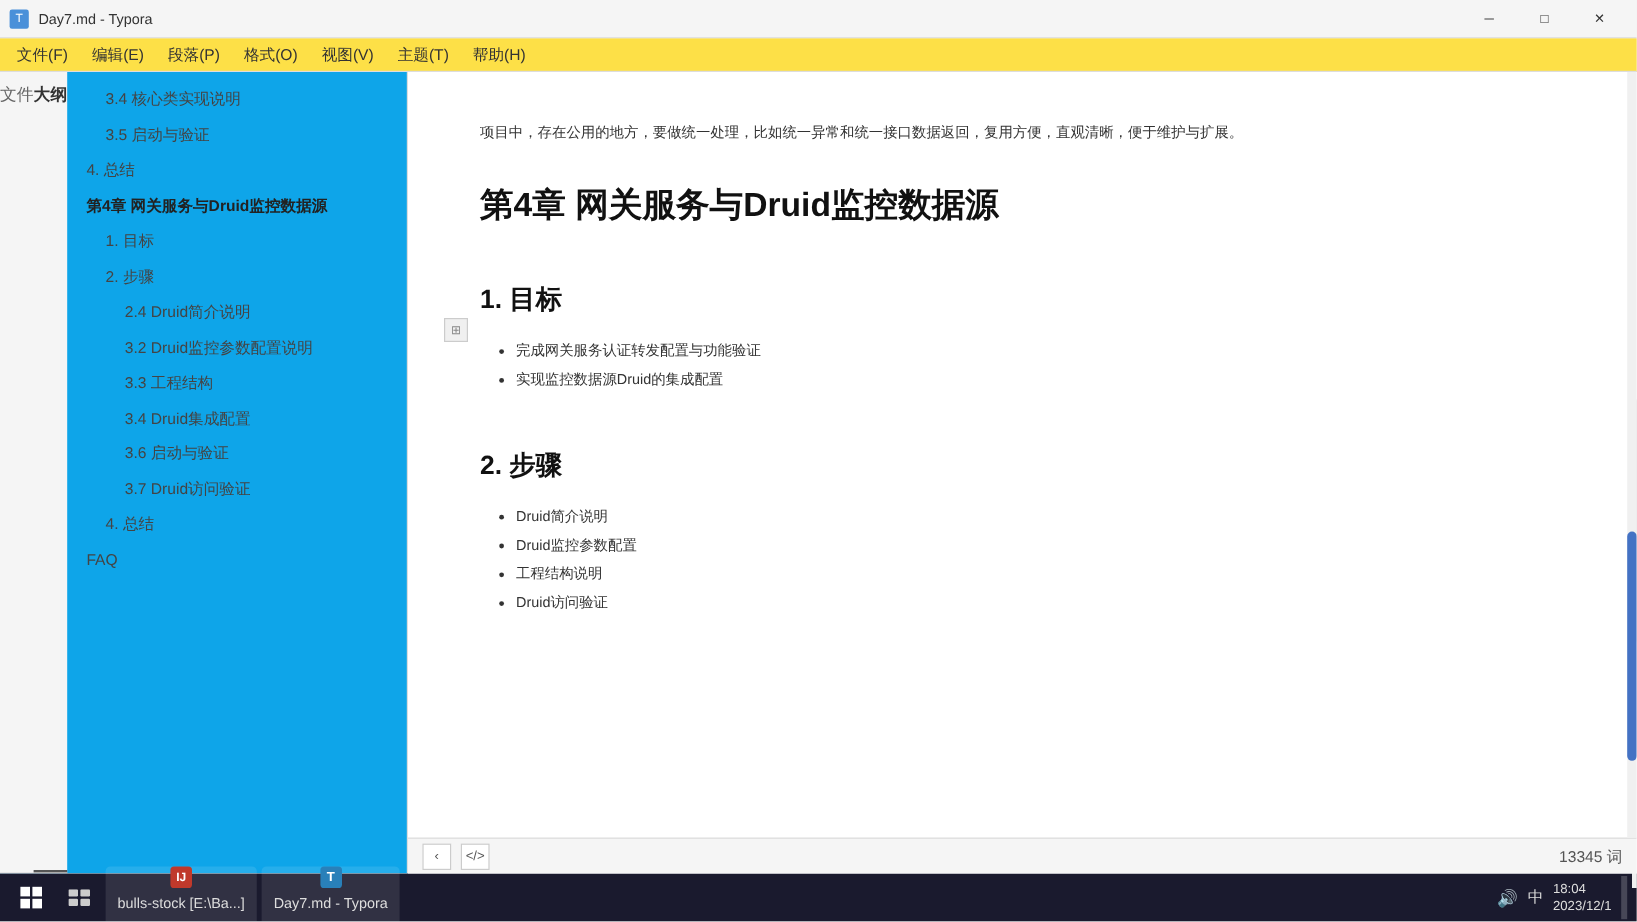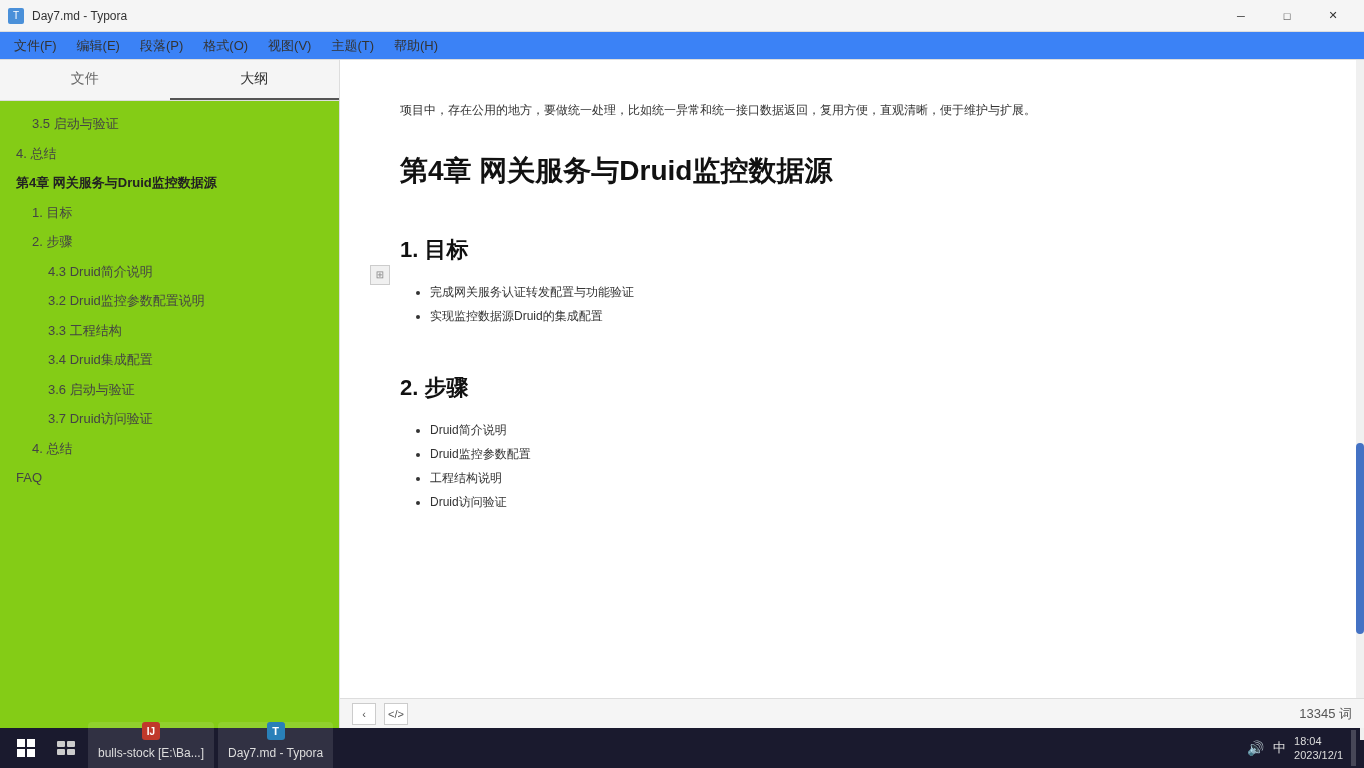--- a/index.html
+++ b/index.html
@@ -23,21 +23,21 @@
     .title-bar-controls { display: flex; gap: 0; }
     .title-bar-btn {
       width: 46px; height: 32px;
       display: flex; align-items: center; justify-content: center;
       font-size: 11px; color: #333; cursor: pointer;
     }
 
     
     .menu-bar {
       height: 28px;
-      background: #3b82f6;
+      background: #fde047;
       display: flex;
       align-items: center;
       padding: 0 4px;
       border-bottom: 1px solid #ddd;
       font-size: 13px;
       color: #333;
       flex-shrink: 0;
     }
     .menu-item {
       padding: 4px 10px;
@@ -47,43 +47,42 @@
     
     .main-area {
       display: flex;
       flex: 1;
       overflow: hidden;
     }
 
     
     .sidebar {
       width: 340px;
-      background: #84cc16;
+      background: #0ea5e9;
       border-right: 1px solid #ddd;
       display: flex;
-      flex-direction: column;
       flex-shrink: 0;
     }
     .sidebar-tabs {
       display: flex;
       border-bottom: 1px solid #ddd;
       background: #f5f5f5;
     }
     .sidebar-tab {
       flex: 1;
       text-align: center;
       padding: 10px 0;
       font-size: 14px;
       color: #666;
       cursor: pointer;
       border-bottom: 2px solid transparent;
     }
     .sidebar-tab.active {
       color: #333;
-      font-weight: normal;
+      font-weight: bold;
       border-bottom: 2px solid #555;
     }
     .sidebar-content {
       flex: 1;
       overflow-y: auto;
       padding: 8px 0;
     }
     .outline-item {
       padding: 5px 16px;
       font-size: 13px;
@@ -235,26 +234,27 @@
 </div>
 
 <div class="main-area">
 
   <div class="sidebar">
     <div class="sidebar-tabs">
       <div class="sidebar-tab">文件</div>
       <div class="sidebar-tab active">大纲</div>
     </div>
     <div class="sidebar-content">
+      <div class="outline-item indent1">3.4 核心类实现说明</div>
       <div class="outline-item indent1">3.5 启动与验证</div>
       <div class="outline-item">4. 总结</div>
       <div class="outline-item bold active">第4章 网关服务与Druid监控数据源</div>
       <div class="outline-item indent1">1. 目标</div>
       <div class="outline-item indent1">2. 步骤</div>
-      <div class="outline-item indent2">4.3 Druid简介说明</div>
+      <div class="outline-item indent2">2.4 Druid简介说明</div>
       <div class="outline-item indent2">3.2 Druid监控参数配置说明</div>
       <div class="outline-item indent2">3.3 工程结构</div>
       <div class="outline-item indent2">3.4 Druid集成配置</div>
       <div class="outline-item indent2">3.6 启动与验证</div>
       <div class="outline-item indent2">3.7 Druid访问验证</div>
       <div class="outline-item indent1">4. 总结</div>
       <div class="outline-item">FAQ</div>
     </div>
 
     <div style="position:absolute; right:0; top:60px; width:4px; height:680px; background:#f0f0f0;">

